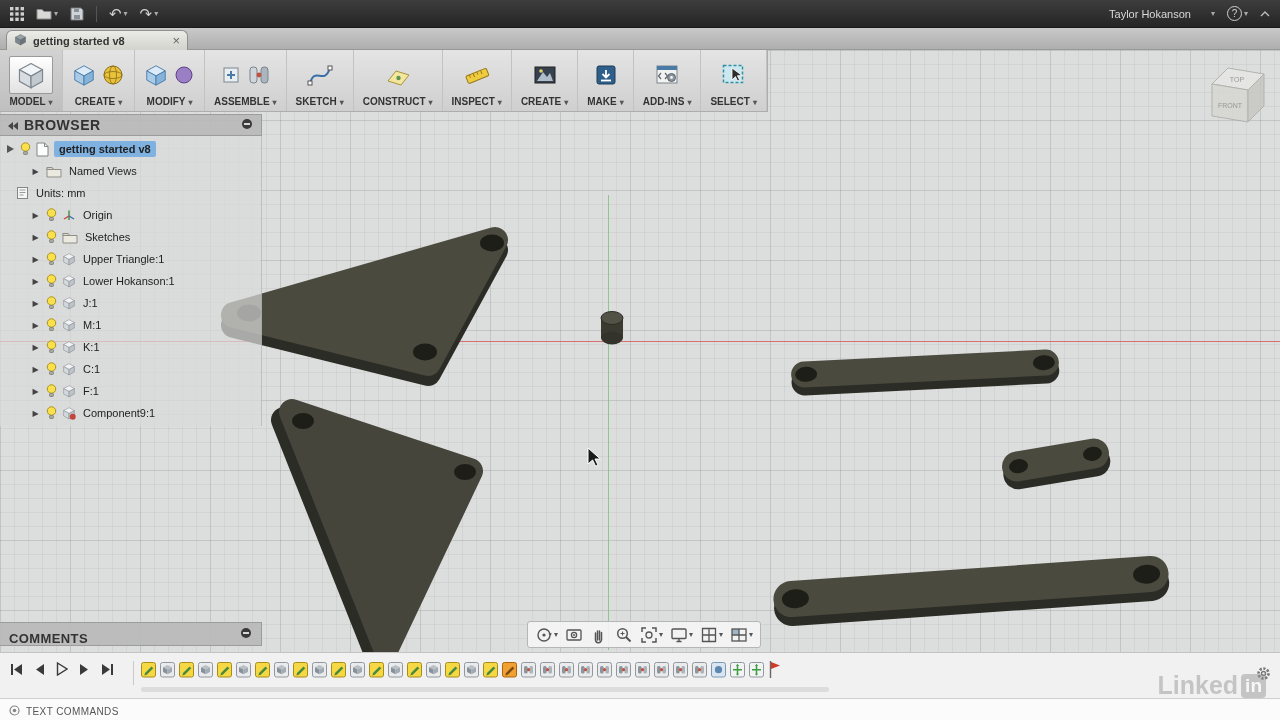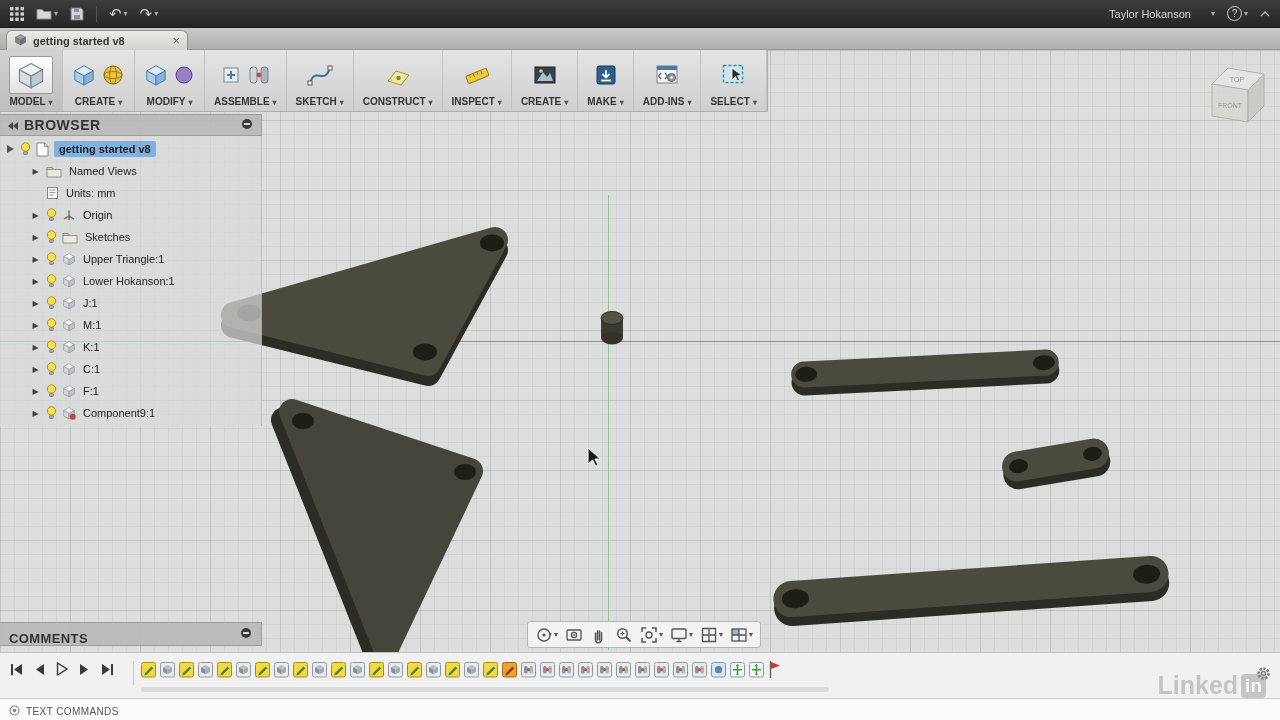--- a/index.html
+++ b/index.html
@@ -467,21 +467,21 @@
       <div class="row" style="padding-left: 30px;">
         <span class="expander">▶</span>
         <span class="tree-ico">
           <svg width="16" height="13" viewBox="0 0 16 13">
             <path d="M1 2.5 h5 l1.5 2 H15 V12 H1 Z" fill="#ece9e0" stroke="#8f8f88"></path>
             <path d="M1 2.5 h5 l1.5 2 H1 Z" fill="#dcd8cc" stroke="#8f8f88"></path>
           </svg>
         </span>
         <span class="lbl-chip">Named Views</span>
       </div>
-      <div class="row" style="padding-left: 30px;">
+      <div class="row" style="">
         <span class="tree-spacer"></span>
         <span class="tree-ico">
           <svg width="13" height="14" viewBox="0 0 13 14">
             <rect x="1.5" y="1.5" width="10" height="11" fill="#f6f6f3" stroke="#84848a"></rect>
             <path d="M3.5 4 h6 M3.5 6.5 h6 M3.5 9 h4" stroke="#9a9aa0" stroke-width="1"></path>
           </svg>
         </span>
         <span class="lbl-chip">Units: mm</span>
       </div>
       <div class="row" style="padding-left: 30px;">

